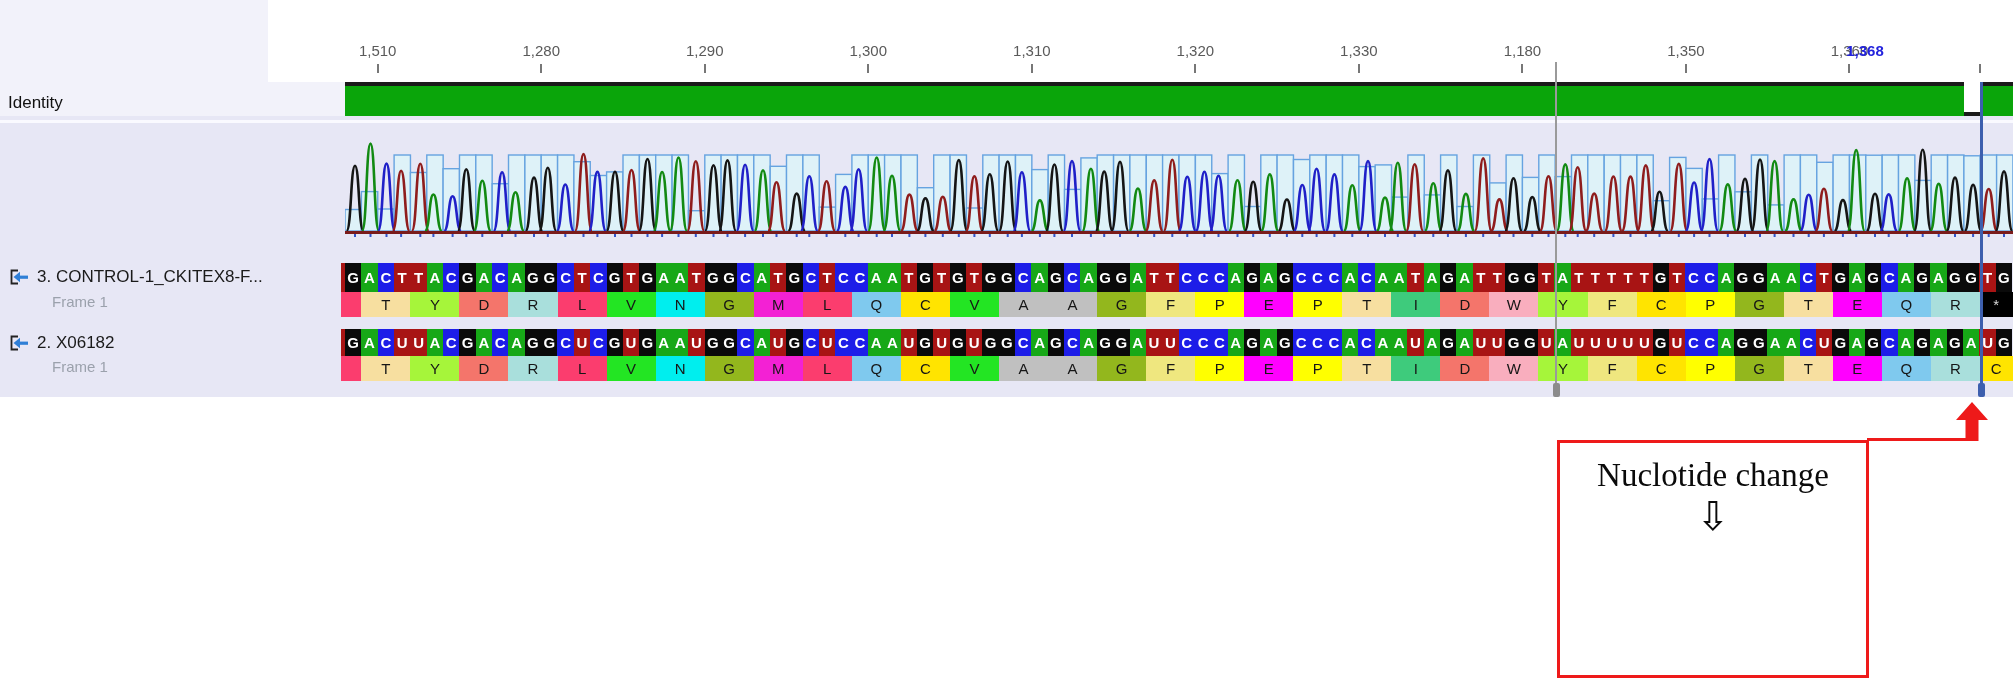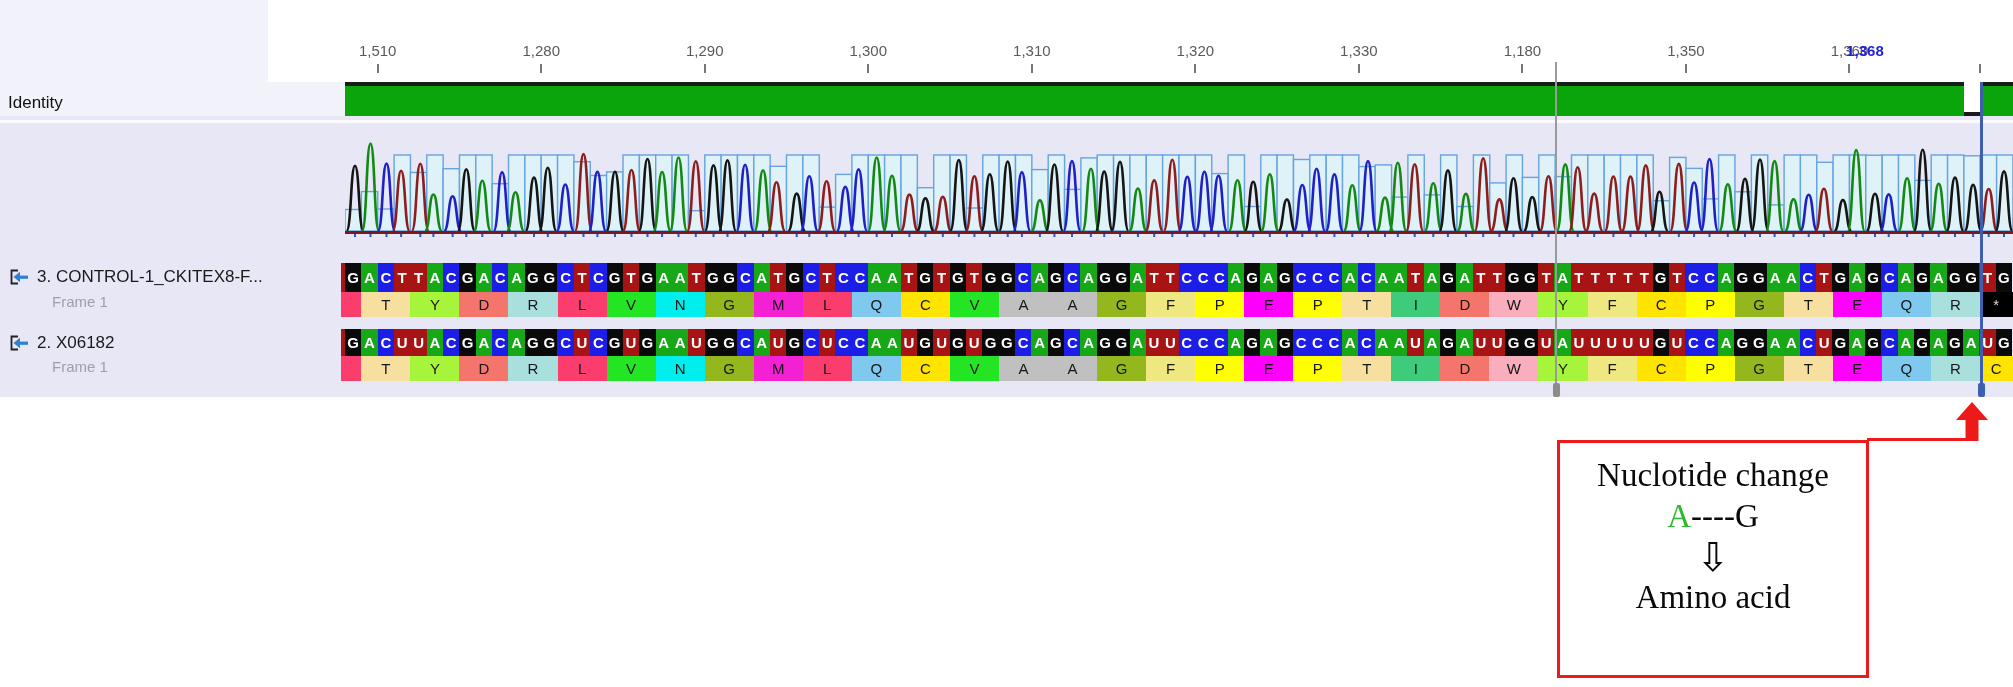--- a/index.html
+++ b/index.html
@@ -710,20 +710,16 @@
   <div id="cursor-line" class="abs vline" style="width: 3px; top: 82px; height: 314px; left: 1980.29px; background: rgb(61, 95, 174);"></div>
   <div id="cursor-handle" class="abs vline-handle" style="left: 1978.29px; background: rgb(61, 95, 174);"></div>
 
   <div id="ann-connector" class="abs ann-connector" style="left: 1867px; width: 103px; background: rgb(238, 26, 26);"></div>
   <svg class="abs" style="left:1944px;top:400px;z-index:31;" width="56" height="42" viewBox="0 0 56 42">
     <polygon points="28,2 12,20 21.5,20 21.5,41 34.5,41 34.5,20 44,20" fill="#ee1a1a"></polygon>
   </svg>
 
   <div class="annotation-box abs" style="border-color: rgb(238, 26, 26);">
     <div class="ann-title">Nuclotide change</div>
-    <div class="ann-nt">
-      <span id="ann-nt-from" style="color: rgb(46, 184, 46);">A</span><span>----</span><span>G</span>
-    </div>
     <div class="ann-arrow">⇩</div>
-    <div class="ann-sub">Amino acid</div>
   </div>
 
 </div>
 
 </body></html>

